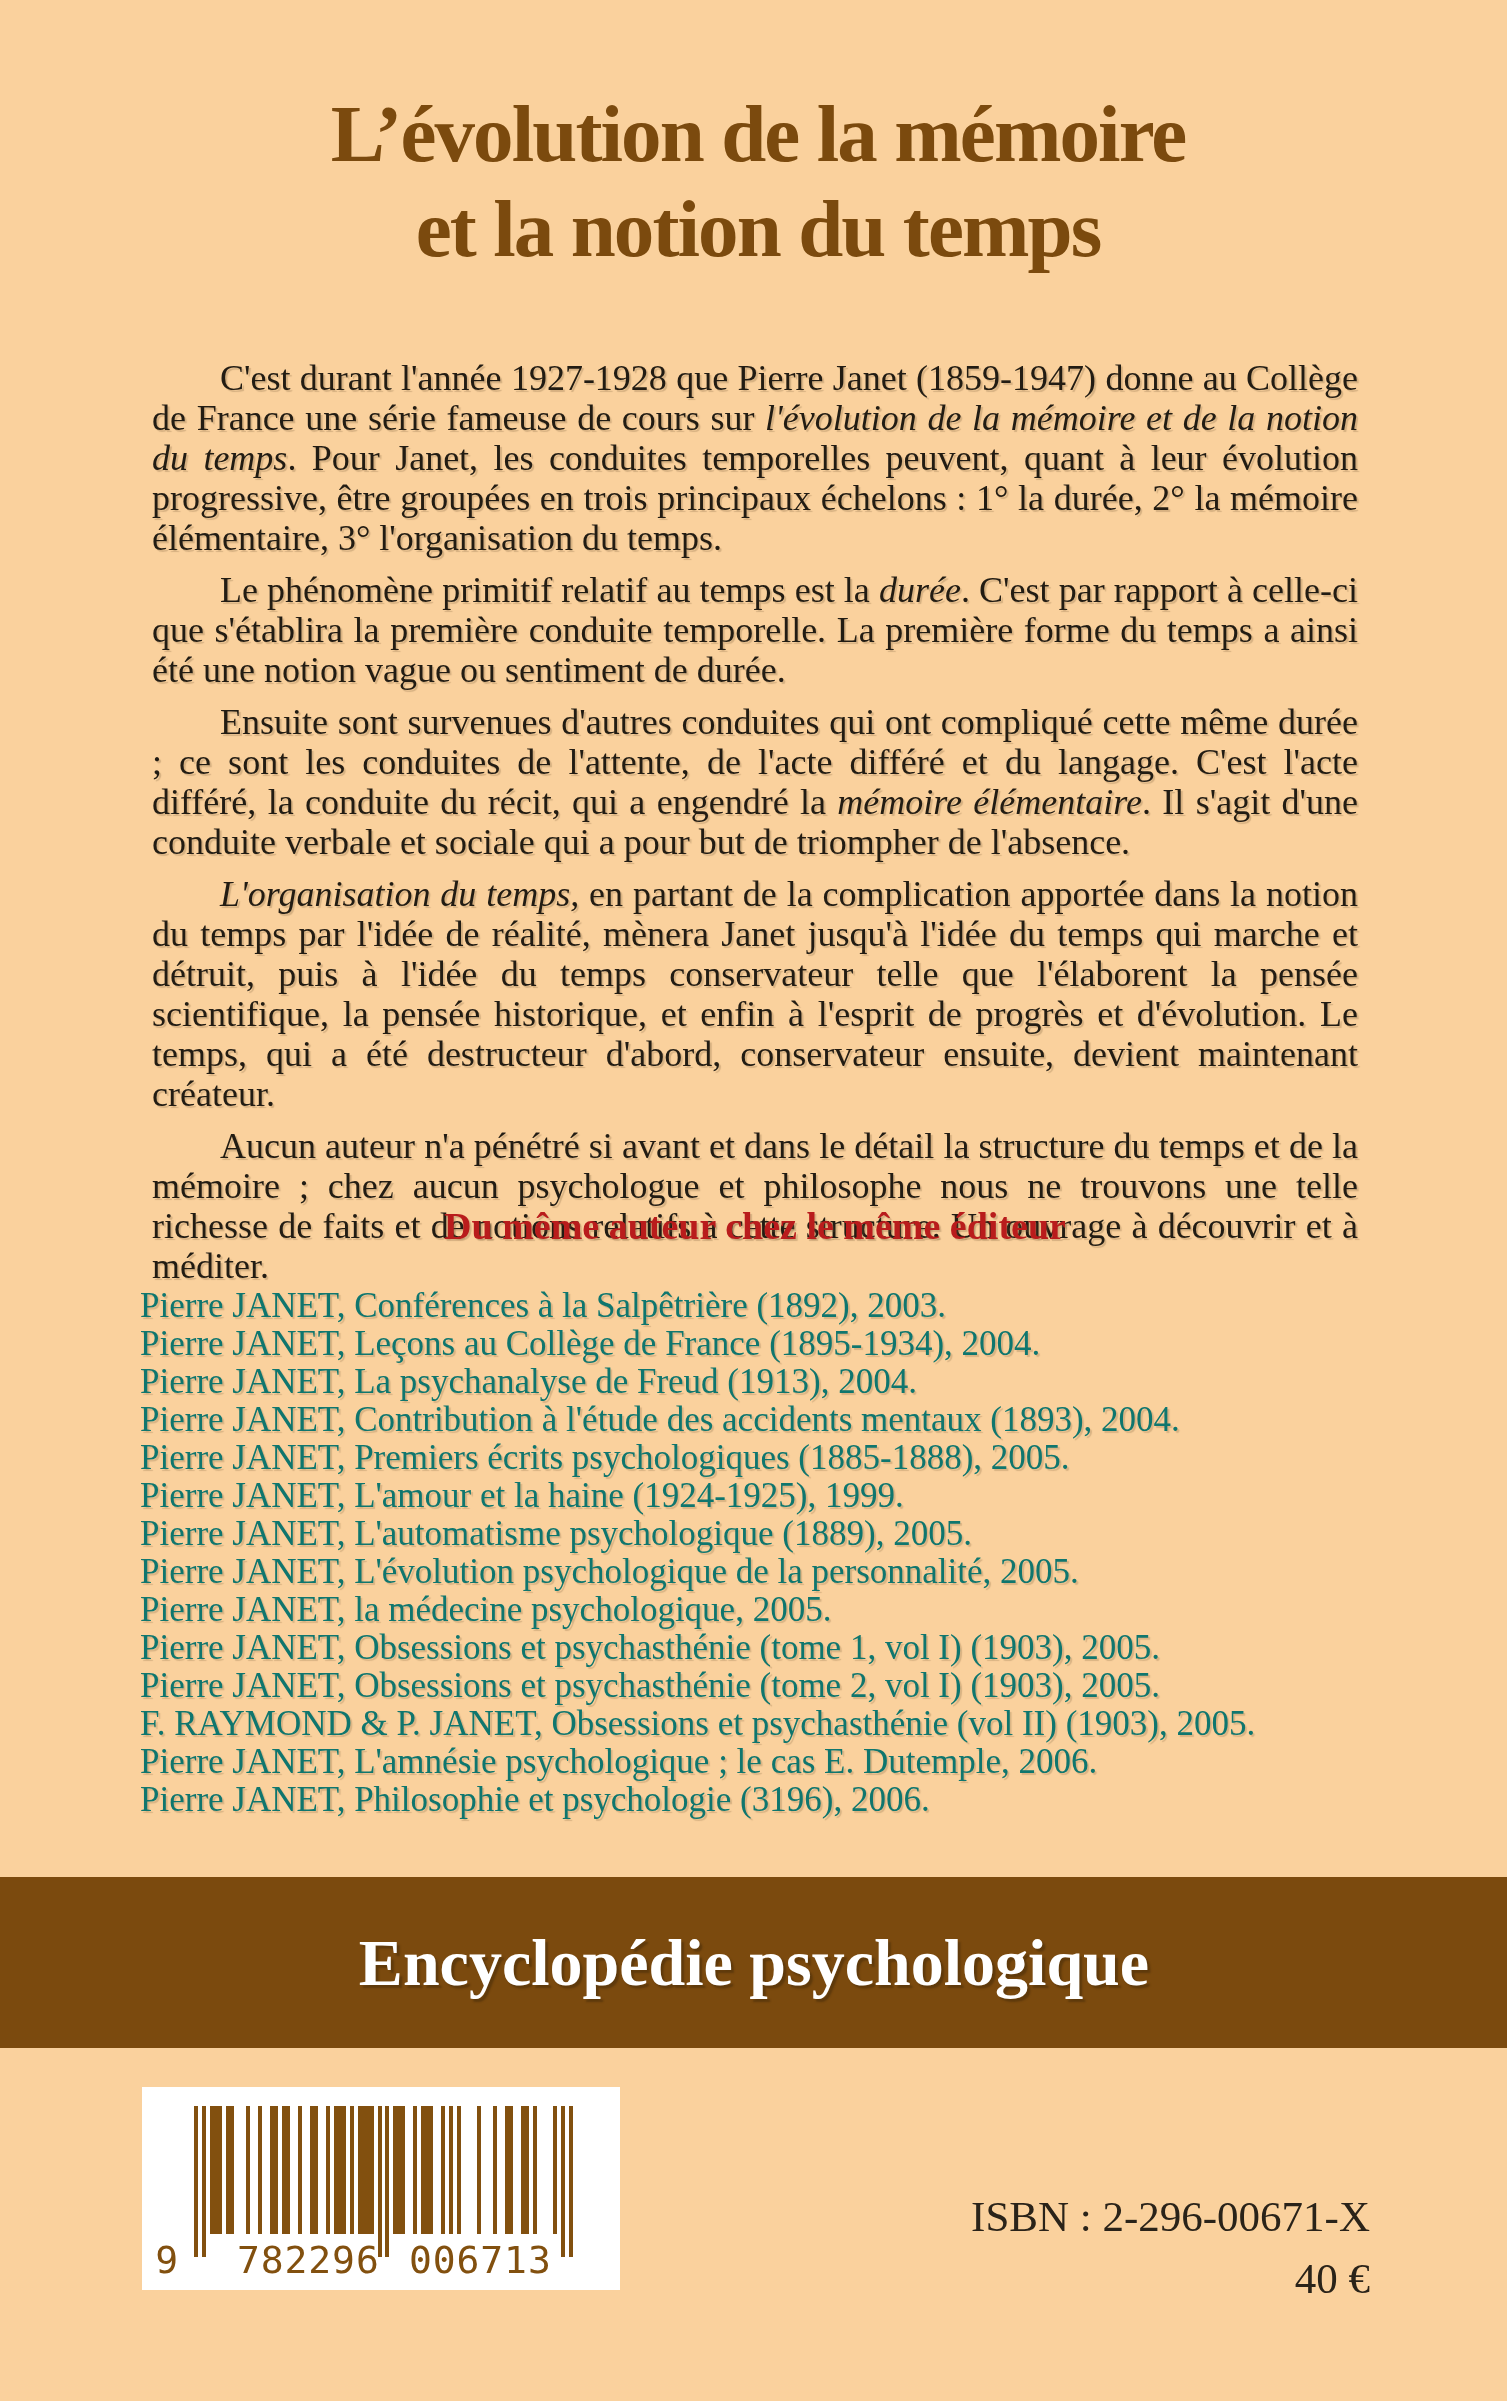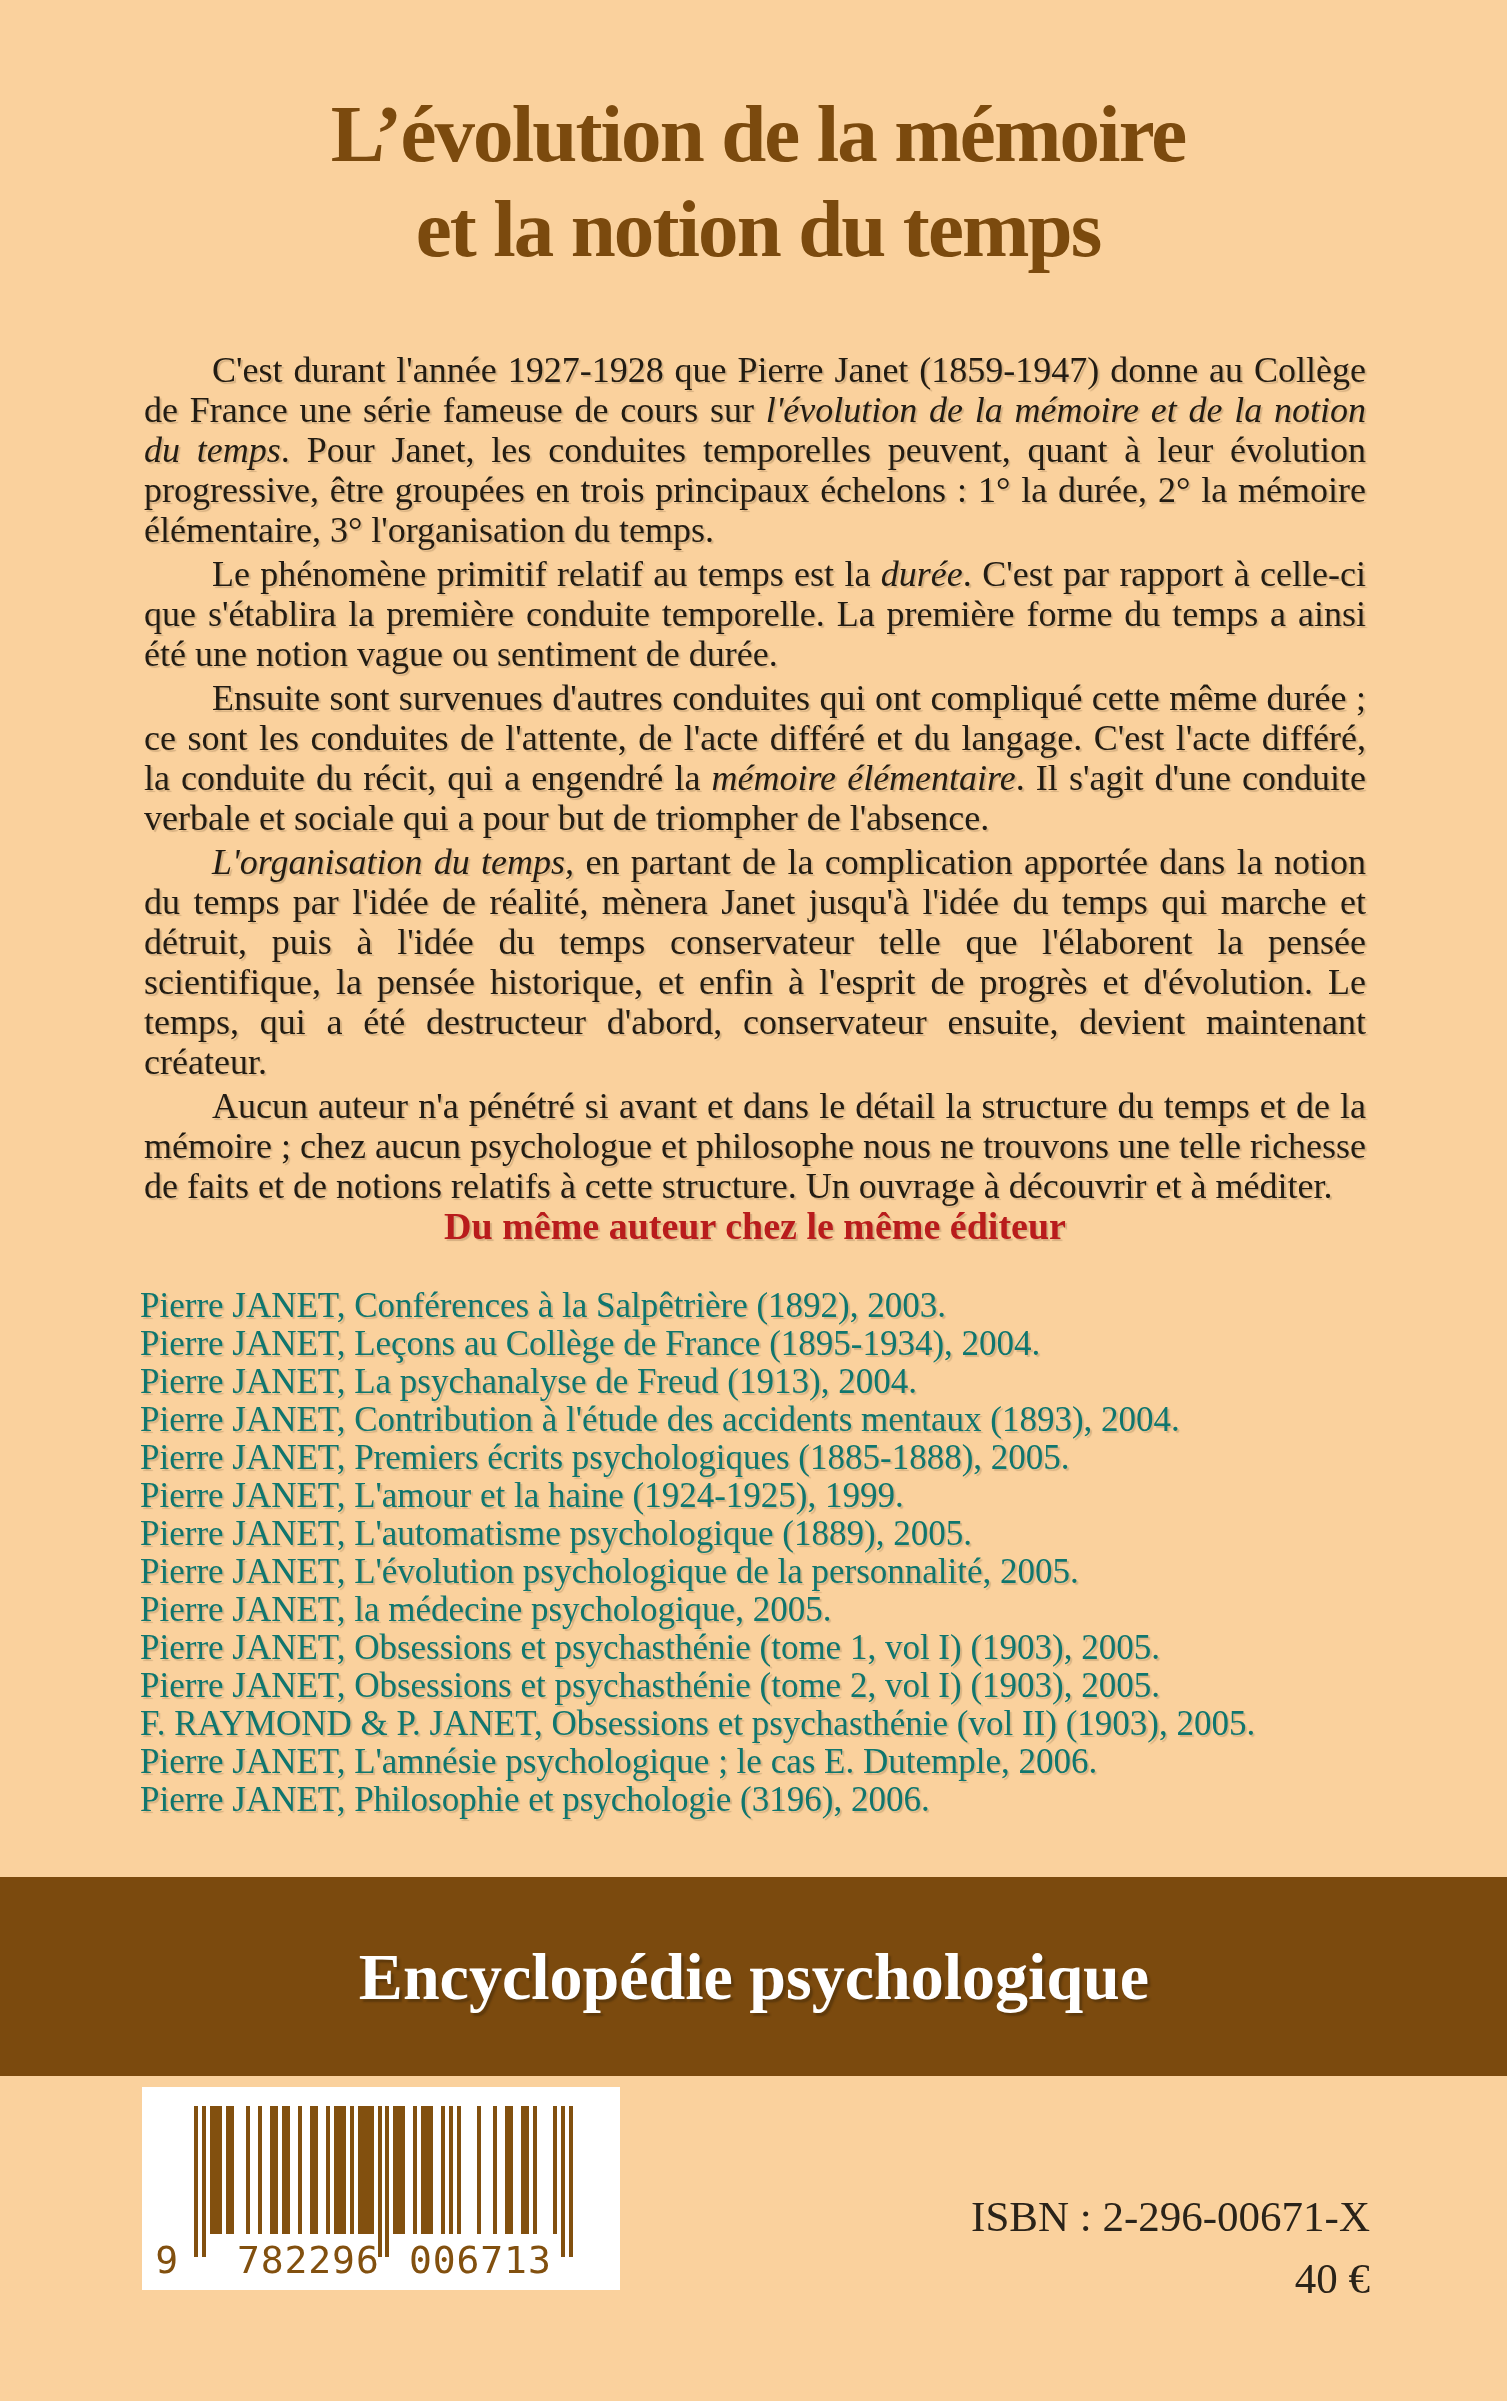--- a/index.html
+++ b/index.html
@@ -19,38 +19,38 @@
   }
   .title-line{display:block;}
   
   .description{
     position:absolute;left:140px;top:346px;width:1230px;
     color:#221C13;
     font-size:36px;line-height:40px;
     text-align:justify;
     text-shadow:1.9px 1.9px 0.9px rgba(121,92,56,0.28);
   }
-  .body-par{margin:4px;text-indent:68px;}
+  .body-par{margin:12px;text-indent:68px;}
   .body-par em{font-style:italic;}
   
   .bib-heading{
     position:absolute;left:140px;top:1204px;width:1230px;
     text-align:center;font-weight:bold;font-size:38px;
     color:#b91c1c;
     text-shadow:1.9px 1.9px 0.9px rgba(121,92,56,0.28);
   }
   .bib-list{
     position:absolute;left:140px;top:1287px;width:1259px;
     color:#0f766e;font-size:35px;line-height:38px;
     text-shadow:1.9px 1.9px 0.9px rgba(121,92,56,0.25);
   }
   .bib-line{white-space:nowrap;}
   
   .banner{
-    position:absolute;left:0;top:1877px;width:1508px;height:199px;
+    position:absolute;left:0;top:1877px;width:1508px;height:171px;
     background:#7B4A0E;
     display:flex;align-items:center;justify-content:center;
   }
   .banner-label{
     color:#FFFFFF;font-weight:bold;font-size:66px;letter-spacing:0px;
     text-shadow:2.8px 2.8px 1.9px rgba(60,38,8,0.45);
   }
   
   .barcode-box{
     position:absolute;left:142px;top:2087px;width:478px;height:203px;

